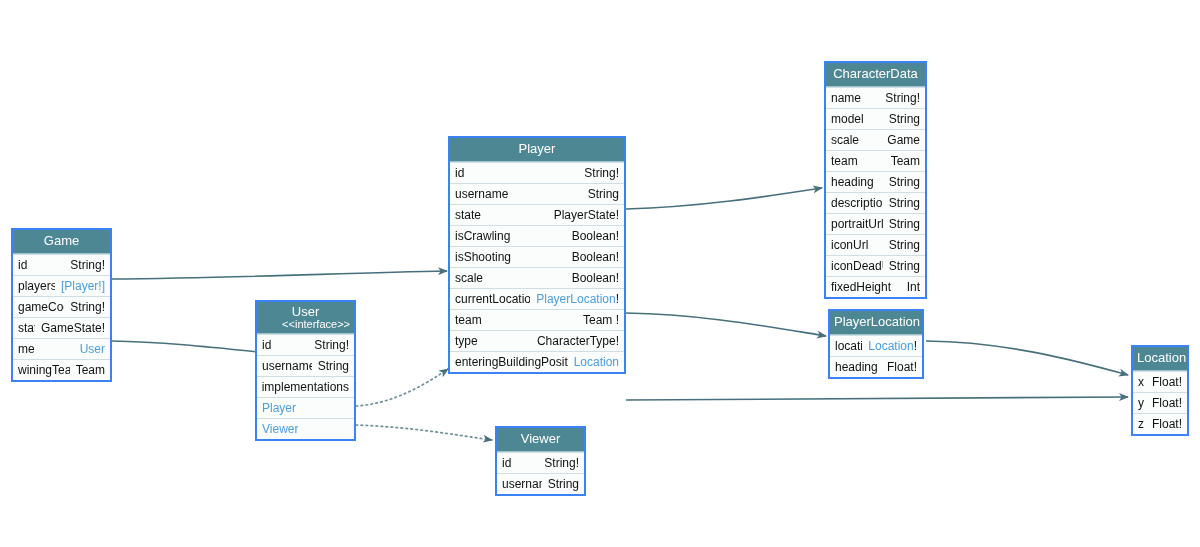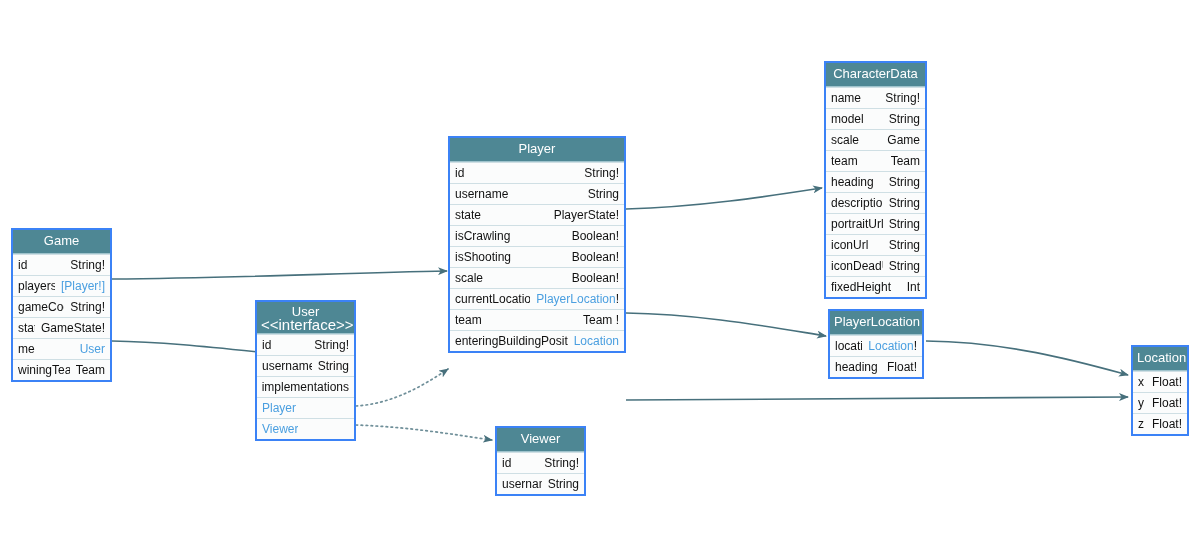--- a/index.html
+++ b/index.html
@@ -40,21 +40,21 @@
     text-align: center;
     font-size: 13px;
     line-height: 20px;
     padding: 1px 4px 2px 4px;
     border-bottom: 1px solid #9fc3cc;
     white-space: nowrap;
     overflow: hidden;
   }
   .entity-header .iface {
     display: block;
-    font-size: 15px;
+    font-size: 11px;
     line-height: 13px;
     margin-top: -2px;
     text-align: right;
   }
   .row {
     display: flex;
     align-items: center;
     justify-content: space-between;
     box-sizing: border-box;
     height: 21px;
@@ -198,20 +198,24 @@
     </div>
     <div class="row">
       <span class="fname">currentLocation</span>
       <span class="ftype"><span class="link">PlayerLocation</span><span class="bang">!</span></span>
     </div>
     <div class="row">
       <span class="fname">team</span>
       <span class="ftype">Team !</span>
     </div>
     <div class="row">
+      <span class="fname">type</span>
+      <span class="ftype">CharacterType!</span>
+    </div>
+    <div class="row">
       <span class="fname">enteringBuildingPosition</span>
       <span class="ftype link">Location</span>
     </div>
   </div>
 
   <div class="entity" style="left:495px; top:426px; width:91px;">
     <div class="entity-header">Viewer</div>
     <div class="row">
       <span class="fname">id</span>
       <span class="ftype">String!</span>

